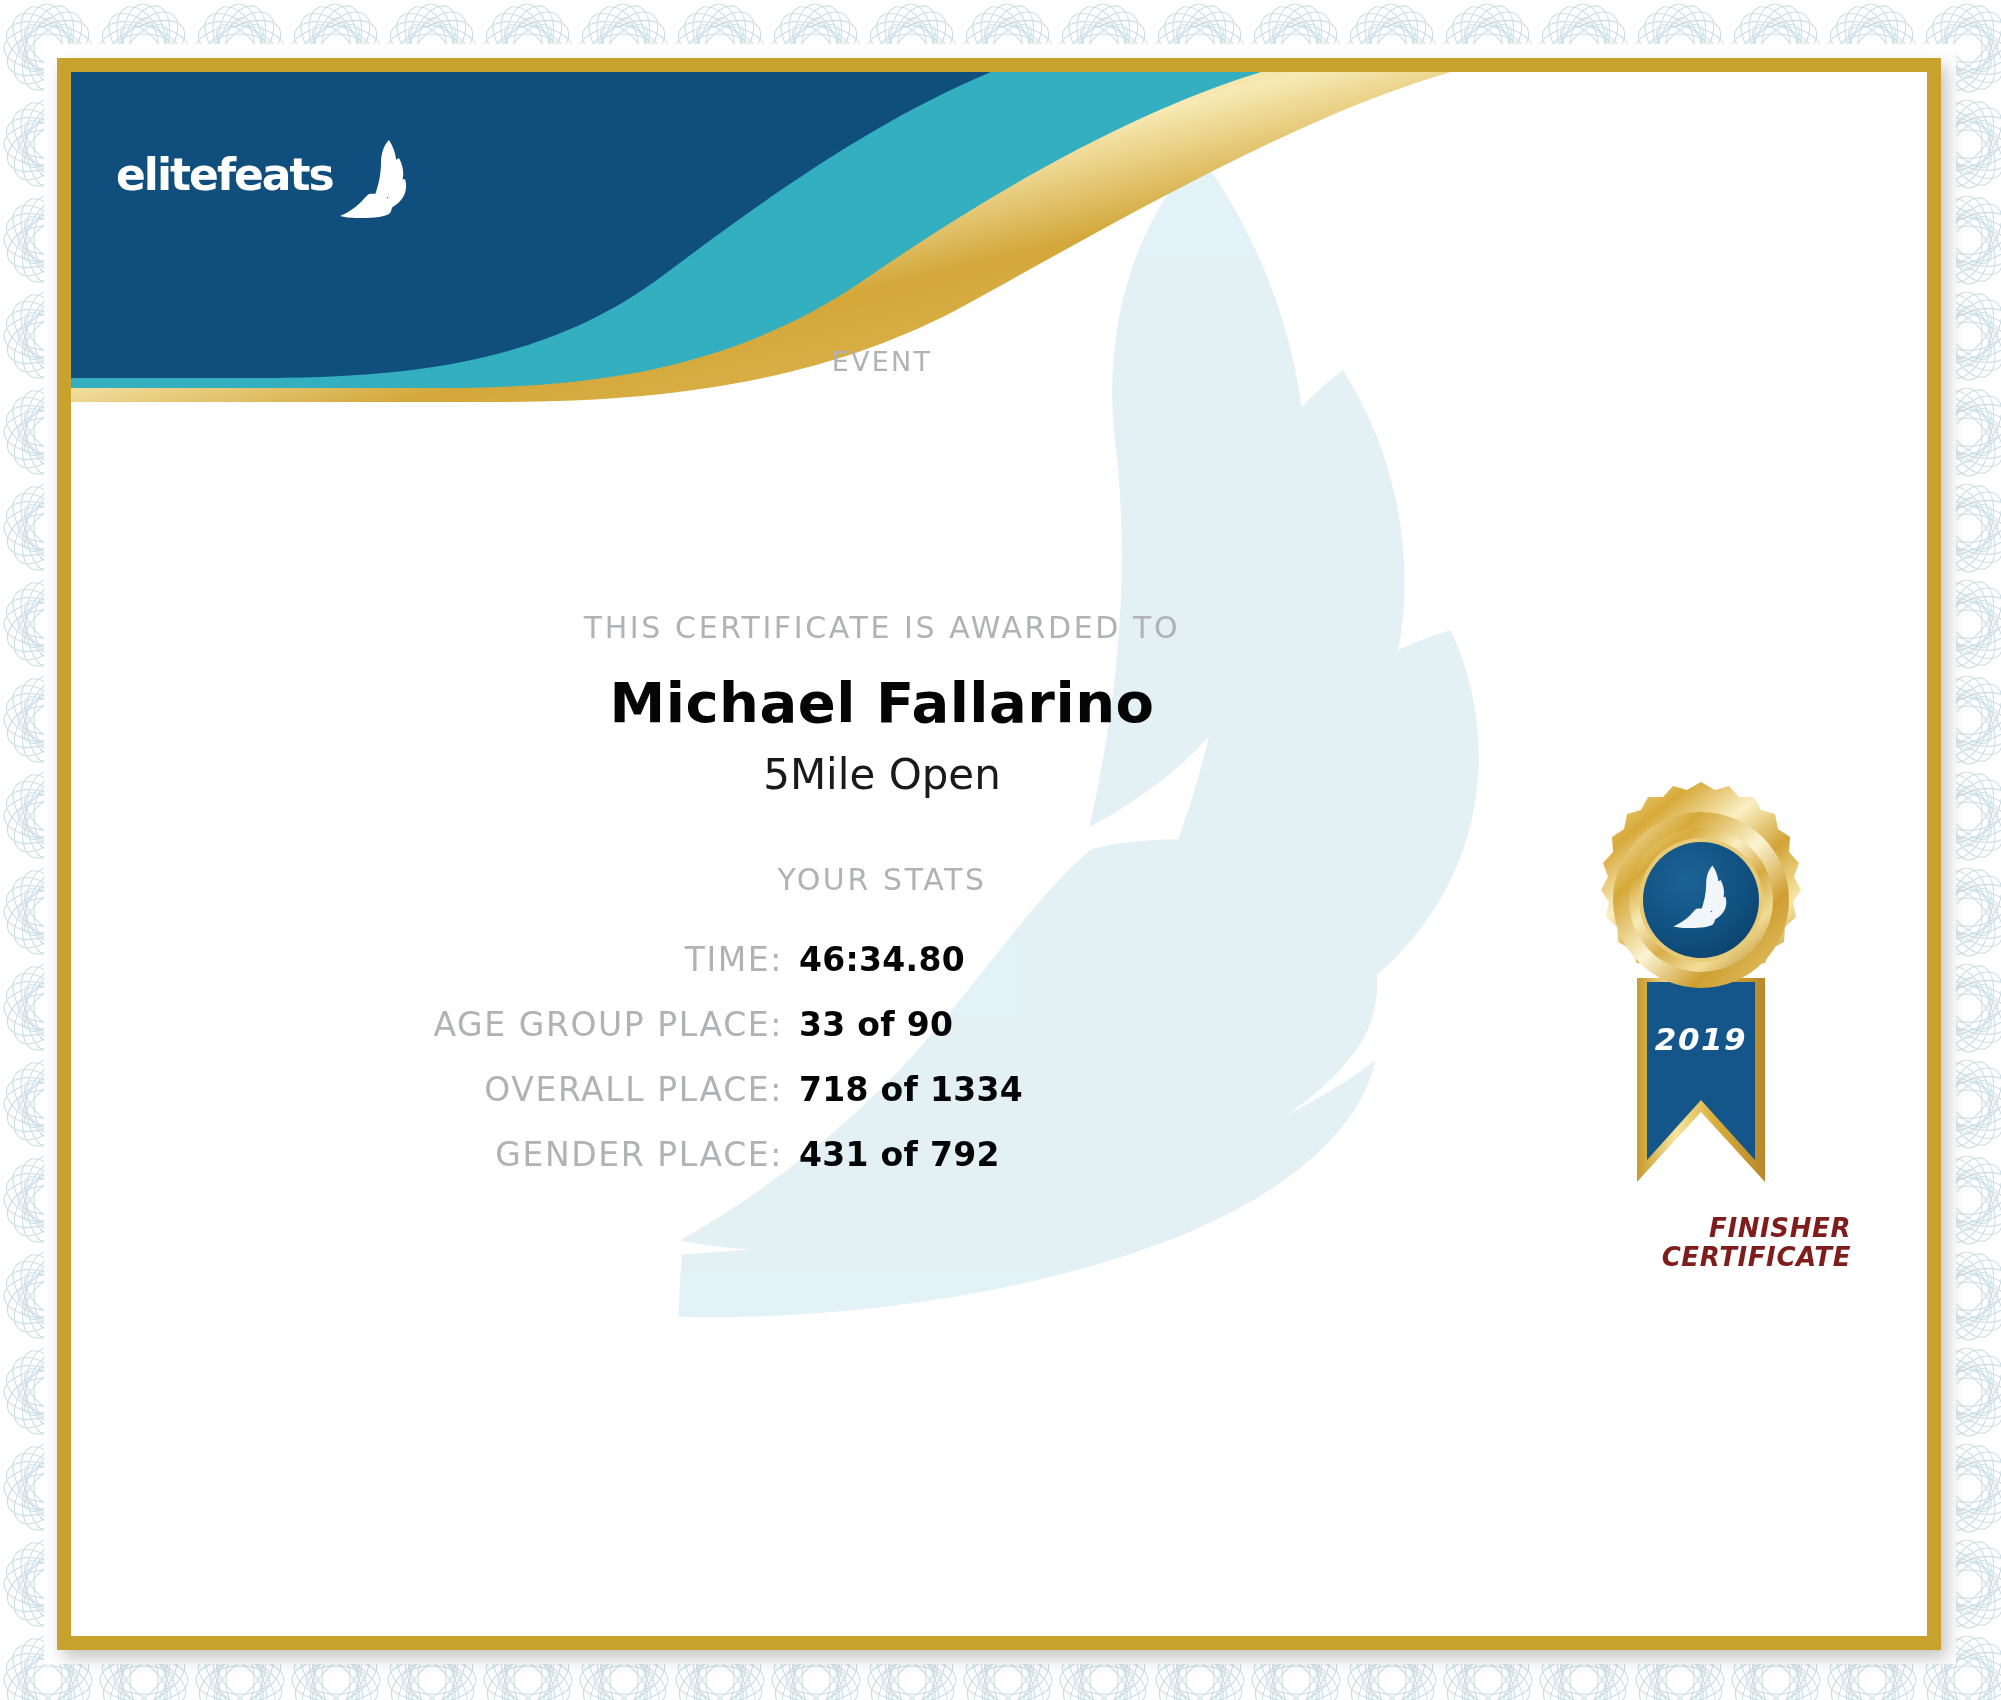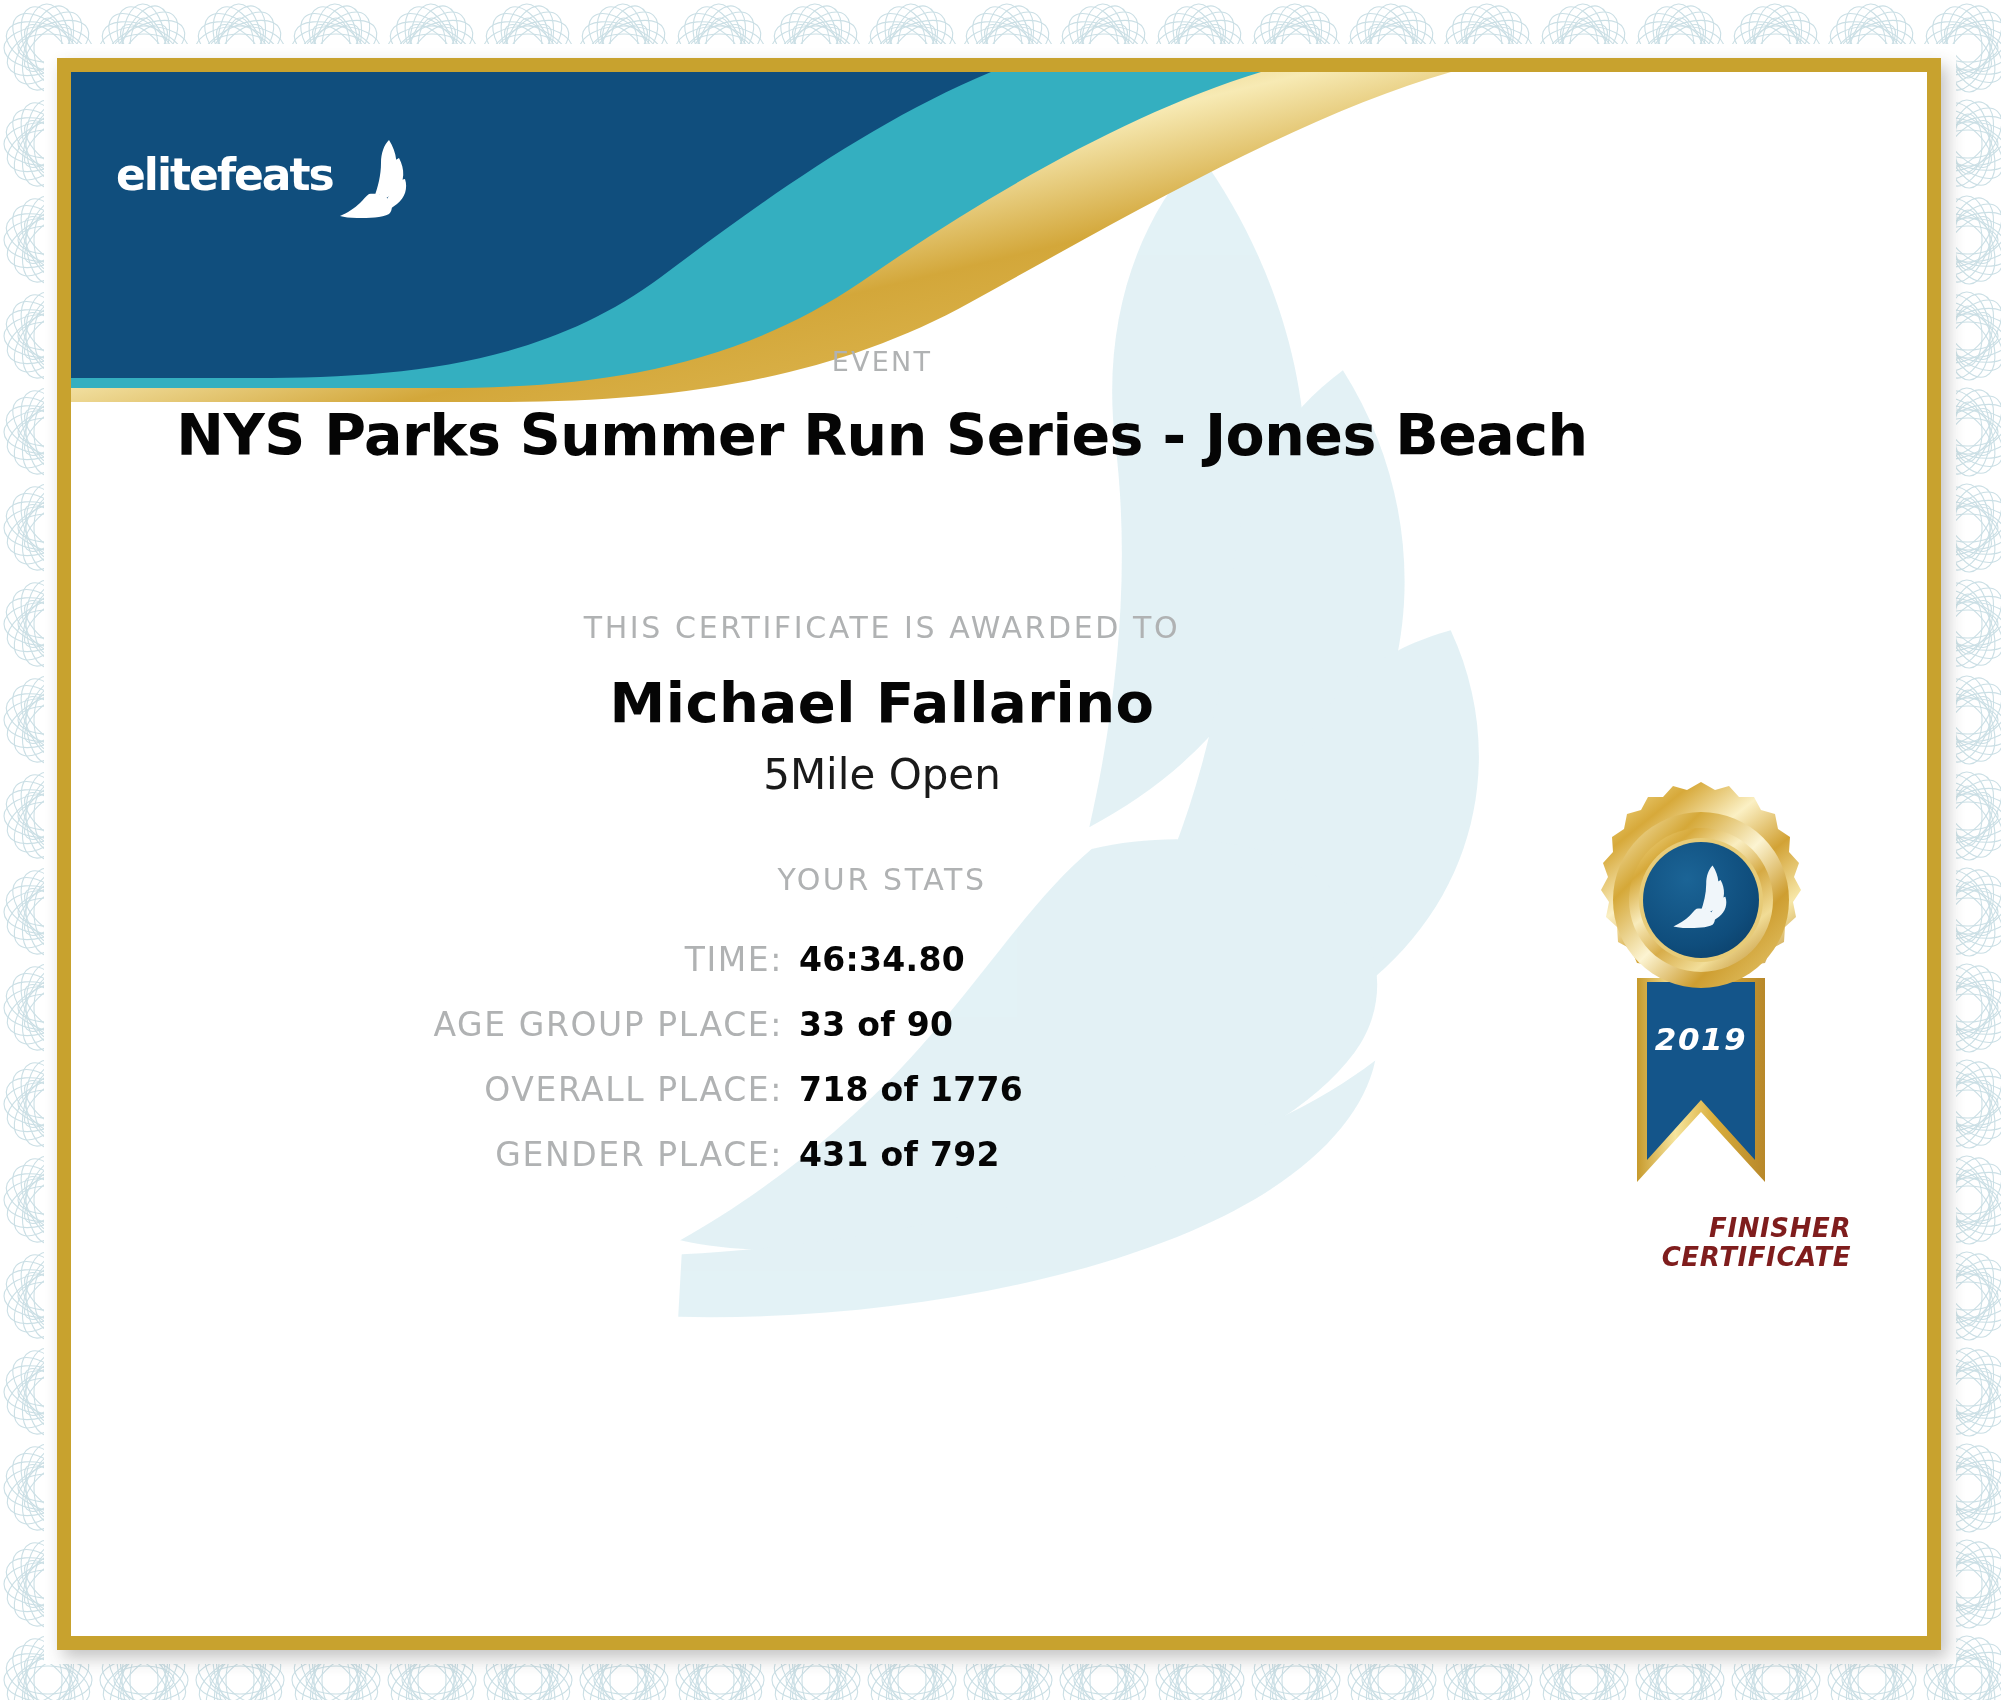--- a/index.html
+++ b/index.html
@@ -305,21 +305,20 @@
                      C8 75 16 70 21 65 C25 61 27 58 30 56 Z"></path>
           </g>
         </svg>
       </div>
 
       <div class="content">
 
         <div class="row-event">
           <span class="label-muted">EVENT</span>
         </div>
-        <div class="event-title">NYS Parks Summer Run Series - Jones Beach</div>
 
         <div class="row-awarded">
           <span class="label-muted">THIS CERTIFICATE IS AWARDED TO</span>
         </div>
         <div class="awardee-name">Michael Fallarino</div>
         <div class="awardee-division">5Mile Open</div>
 
         <div class="row-stats-title">
           <span class="label-muted">YOUR STATS</span>
         </div>
@@ -328,21 +327,21 @@
           <div class="stat-row">
             <span class="stat-label">TIME:</span>
             <span class="stat-value">46:34.80</span>
           </div>
           <div class="stat-row">
             <span class="stat-label">AGE GROUP PLACE:</span>
             <span class="stat-value">33 of 90</span>
           </div>
           <div class="stat-row">
             <span class="stat-label">OVERALL PLACE:</span>
-            <span class="stat-value">718 of 1776</span>
+            <span class="stat-value">718 of 1334</span>
           </div>
           <div class="stat-row">
             <span class="stat-label">GENDER PLACE:</span>
             <span class="stat-value">431 of 792</span>
           </div>
         </div>
 
         <div class="badge">
           <svg class="badge-svg" viewBox="0 0 300 430" xmlns="http://www.w3.org/2000/svg">
             <defs>

